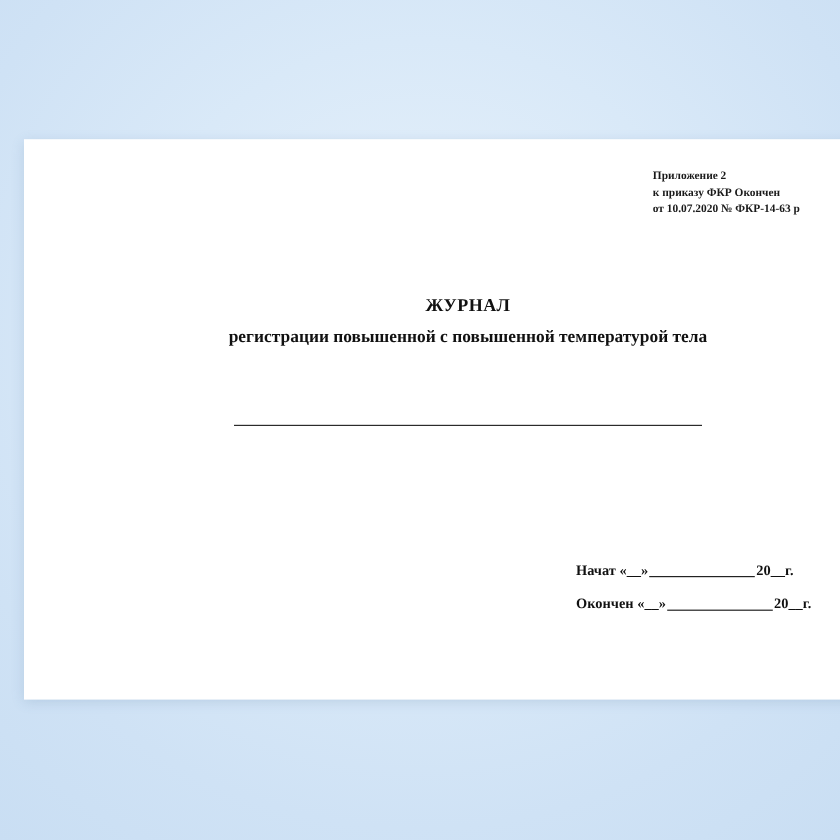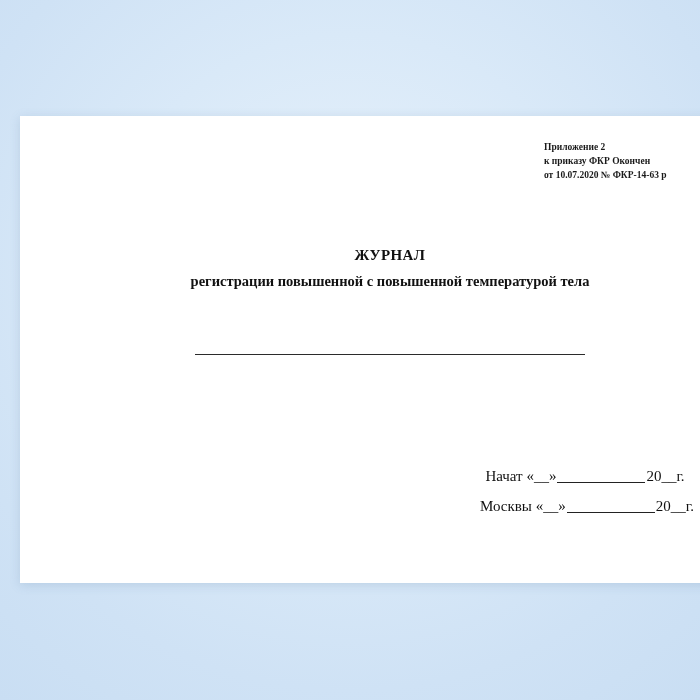--- a/index.html
+++ b/index.html
@@ -81,24 +81,24 @@
     top: 238px;
     width: 390px;
     border-bottom: 1px solid #2b2b2b;
     height: 0;
   }
   .footer-block {
     position: absolute;
     left: 420px;
     top: 352px;
     width: 210px;
-    font-size: 15px;
-    font-weight: 400;
+    font-size: 12px;
+    font-weight: 700;
     color: #111111;
-    text-align: center;
+    text-align: left;
   }
   .footer-line {
     white-space: nowrap;
     margin-bottom: 13px;
   }
   .footer-line .fill {
     display: inline-block;
     border-bottom: 1px solid #222;
     width: 88px;
     margin: 0 1px;
@@ -127,19 +127,19 @@
         </div>
       </div>
 
       <div class="rule-line"></div>
 
       <div class="footer-block">
         <div class="footer-line">
           <span>Начат «__»</span><span class="fill"></span><span>20__г.</span>
         </div>
         <div class="footer-line">
-          <span>Москвы «__»</span><span class="fill"></span><span>20__г.</span>
+          <span>Окончен «__»</span><span class="fill"></span><span>20__г.</span>
         </div>
       </div>
 
     </div>
   </div>
 </div>
 
 </body></html>

